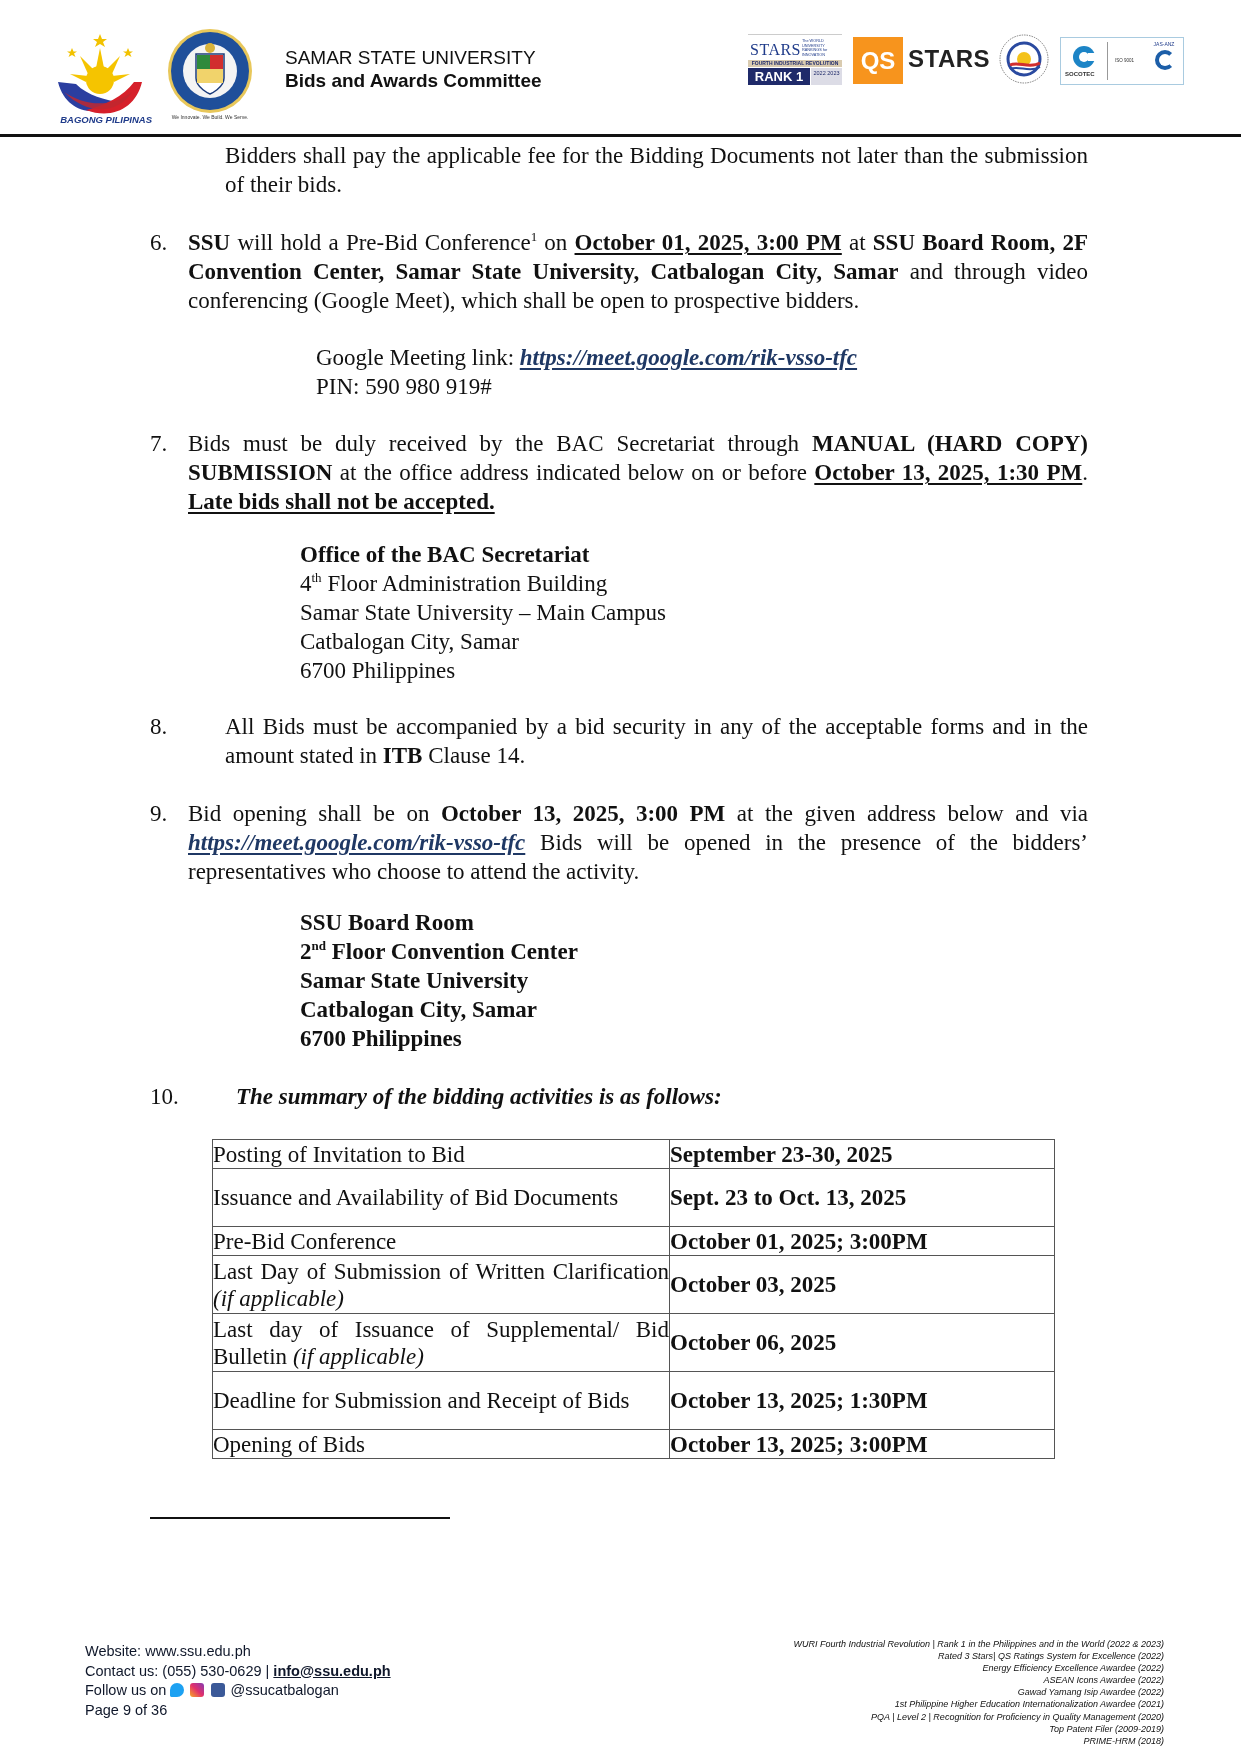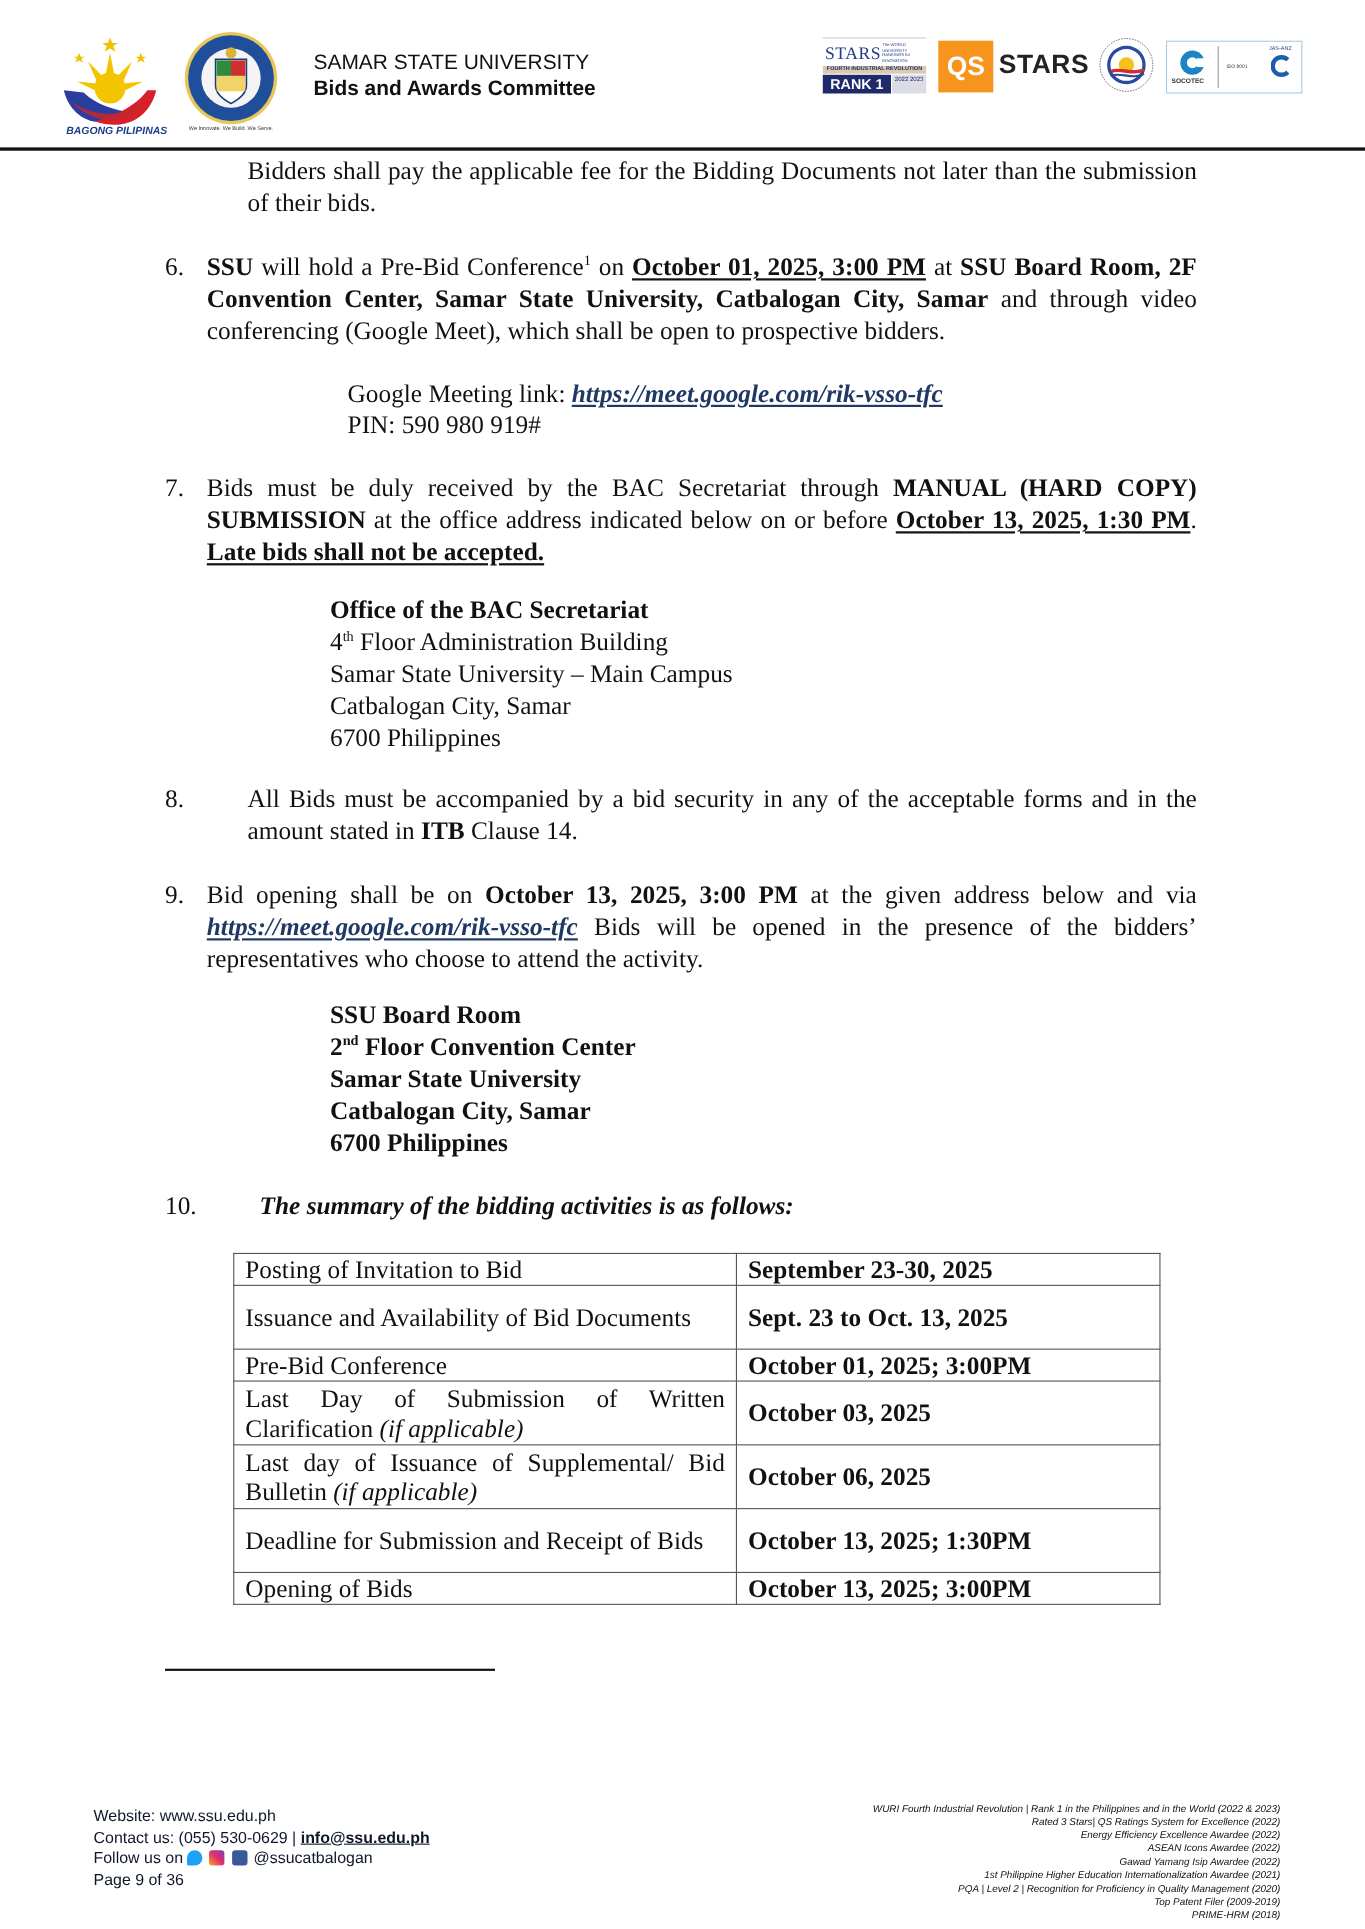--- a/index.html
+++ b/index.html
@@ -24,21 +24,21 @@
   .b { font-weight: bold; }
   .u { text-decoration: underline; text-underline-offset: 3px; }
   .i { font-style: italic; }
   .link { color: #1f3864; font-weight: bold; font-style: italic; text-decoration: underline; text-underline-offset: 3px; }
   .num { position: absolute; font-size: 23px; line-height: 29px; }
   sup { font-size: 13px; vertical-align: super; line-height: 0; }
   .addr { position: absolute; font-size: 23px; line-height: 29px; }
 
   
   table.sched { position: absolute; left: 212px; top: 1139px; width: 843px; border-collapse: collapse; font-size: 23px; line-height: 27px; }
-  table.sched td { border: 1.5px solid #555; padding: 0 10px; vertical-align: middle; }
+  table.sched td { border: 1.5px solid #555; padding: 0 0; vertical-align: middle; }
   table.sched td.act { width: 457px; text-align: justify; text-align-last: left; }
   table.sched td.date { font-weight: bold; }
 
   .fn-rule { position: absolute; left: 150px; top: 1517px; width: 300px; height: 2px; background: #111; }
 
   
   .foot-left { position: absolute; left: 85px; top: 1642px; font-family: "Liberation Sans", sans-serif; font-size: 14.5px; line-height: 19.5px; color: #0f172a; }
   .foot-left .email { font-weight: bold; text-decoration: underline; }
   .soc { display: inline-block; width: 14px; height: 14px; vertical-align: -2px; margin-right: 2px; border-radius: 3px; }
   .foot-right { position: absolute; right: 77px; top: 1638px; width: 400px; font-family: Liberation Sans, sans-serif; font-style: italic; font-size: 9px; line-height: 12.1px; text-align: right; color: #111; }

